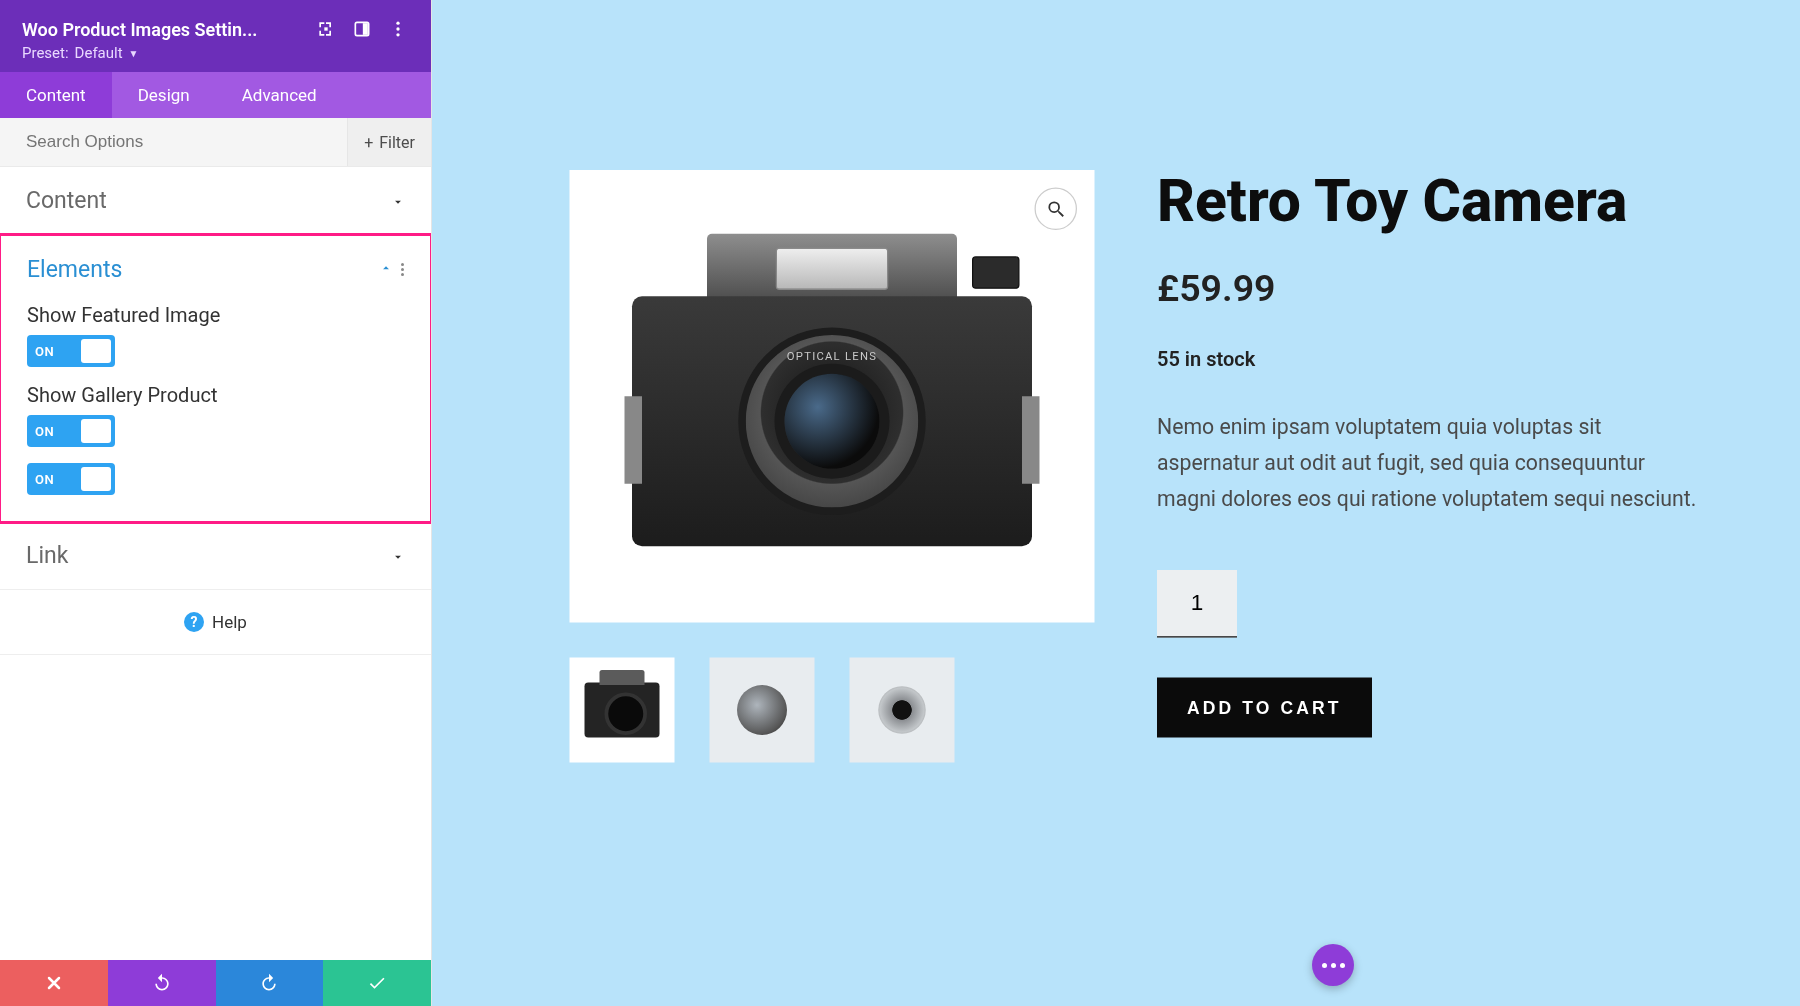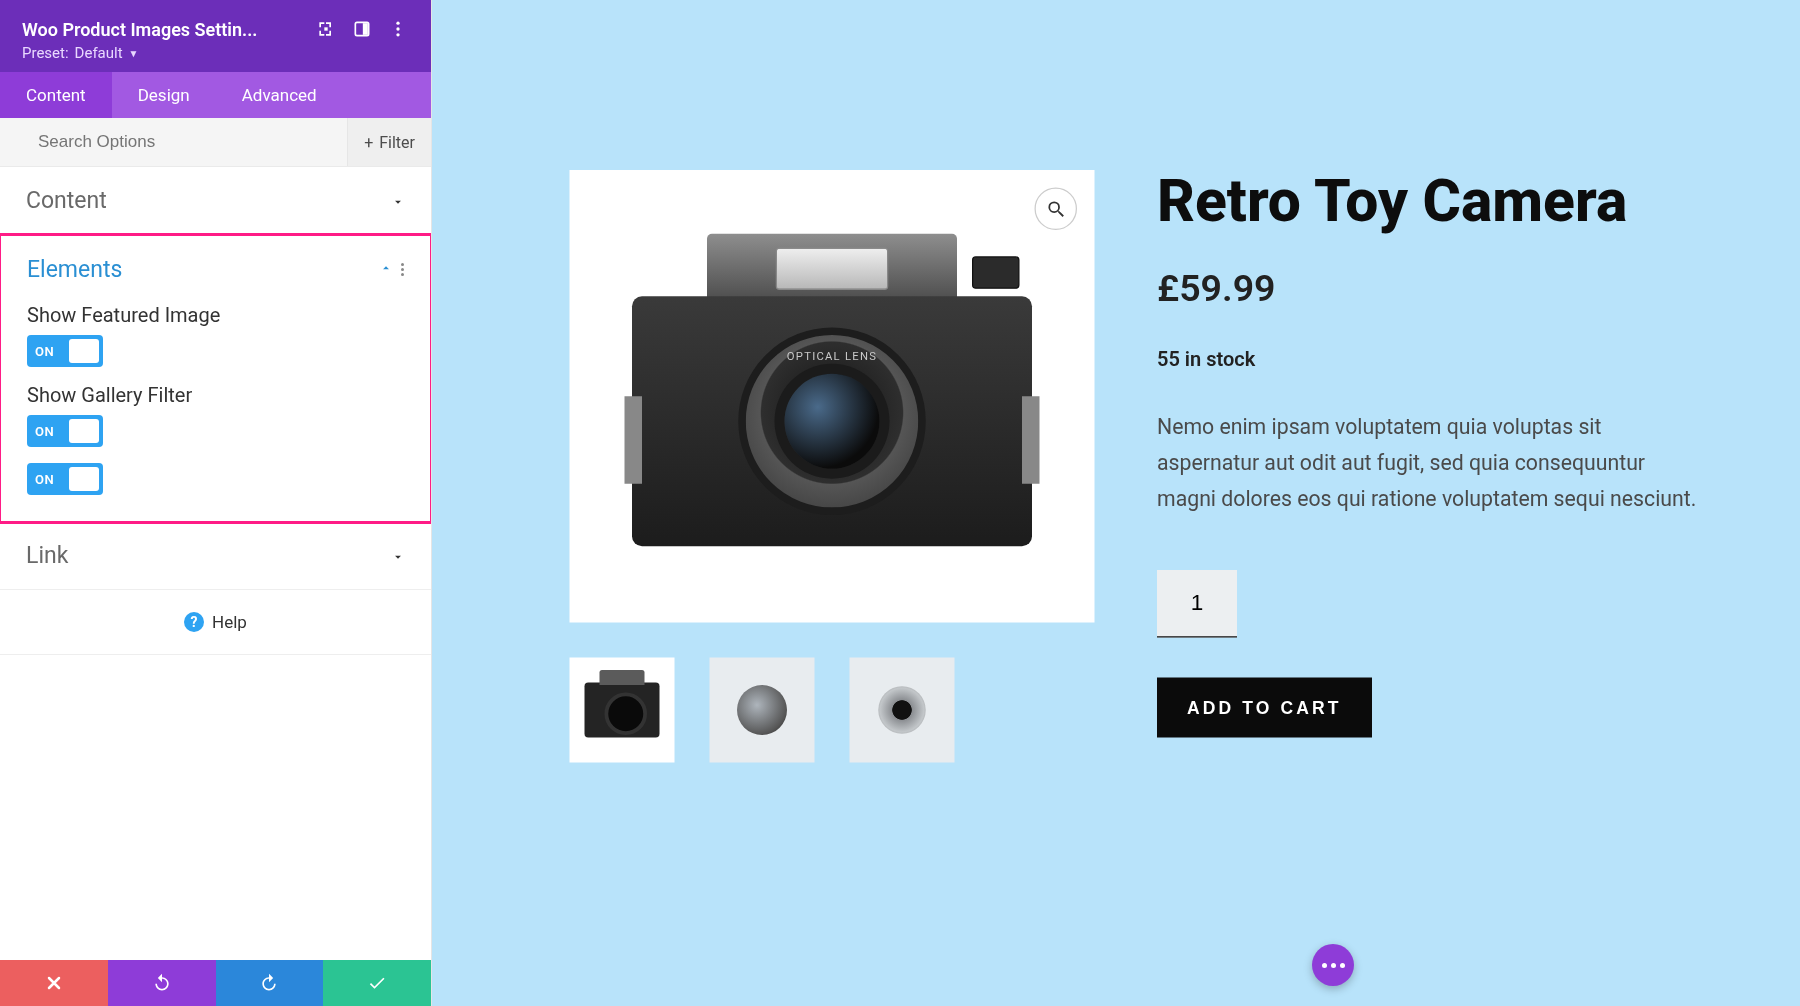--- a/index.html
+++ b/index.html
@@ -50,21 +50,21 @@
   .search-row {
     display: flex;
     align-items: stretch;
     border-bottom: 1px solid #eaeaea;
     background: #f5f5f5;
   }
   .search-input {
     flex: 1;
     border: none;
     background: transparent;
-    padding: 14px 38px;
+    padding: 14px 26px;
     font-size: 17px;
     color: #9a9a9a;
     outline: none;
   }
   .filter-btn {
     display: flex; gap: 6px; align-items: center;
     padding: 0 16px;
     border-left: 1px solid #e6e6e6;
     background: #efefef;
     font-size: 16px;
@@ -99,21 +99,21 @@
   .highlight-box .head-icons svg { width: 14px; height: 14px; fill: #2a8fd3; }
   .highlight-box .dots { display: flex; flex-direction: column; gap: 2px; }
   .highlight-box .dots span { width: 3px; height: 3px; background: #888; border-radius: 50%; }
 
   .section-body { padding: 0 26px 22px; }
   .field { margin-bottom: 16px; }
   .field:last-child { margin-bottom: 4px; }
   .field-label { font-size: 20px; color: #333; margin-bottom: 8px; }
   .toggle {
     display: inline-flex; align-items: center;
-    width: 76px; height: 32px;
+    width: 88px; height: 32px;
     background: #2ea3f2;
     border-radius: 4px;
     position: relative;
     cursor: pointer;
     padding: 0 8px;
   }
   .toggle .knob {
     position: absolute; right: 4px; top: 4px;
     width: 30px; height: 24px; background: #fff; border-radius: 3px;
   }
@@ -359,21 +359,21 @@
       </div>
       <div class="section-body">
         <div class="field">
           <div class="field-label">Show Featured Image</div>
           <div class="toggle">
             <span class="on-text">ON</span>
             <span class="knob"></span>
           </div>
         </div>
         <div class="field">
-          <div class="field-label">Show Gallery Filter</div>
+          <div class="field-label">Show Gallery Product</div>
           <div class="toggle">
             <span class="on-text">ON</span>
             <span class="knob"></span>
           </div>
         </div>
         <div class="field">
           <div class="toggle">
             <span class="on-text">ON</span>
             <span class="knob"></span>
           </div>

